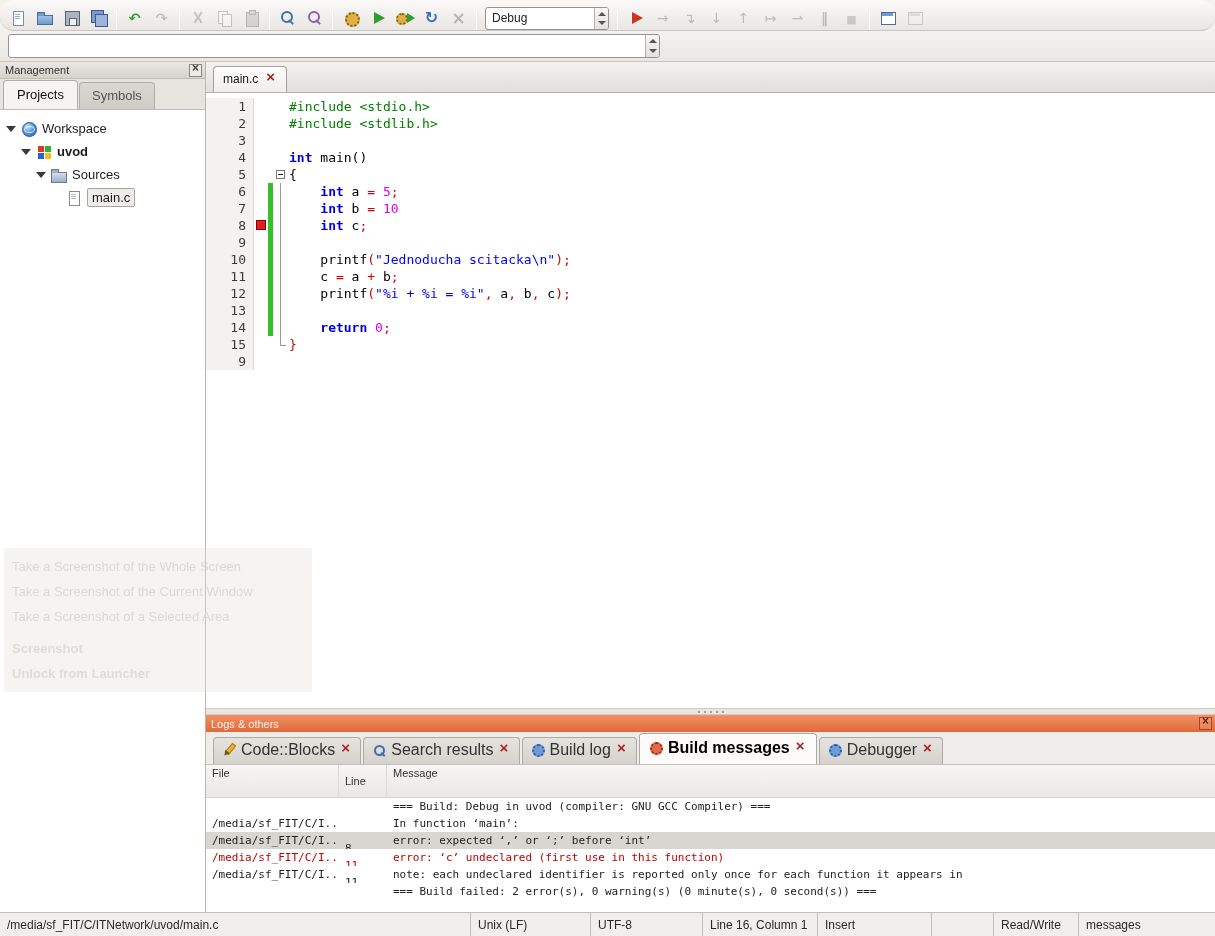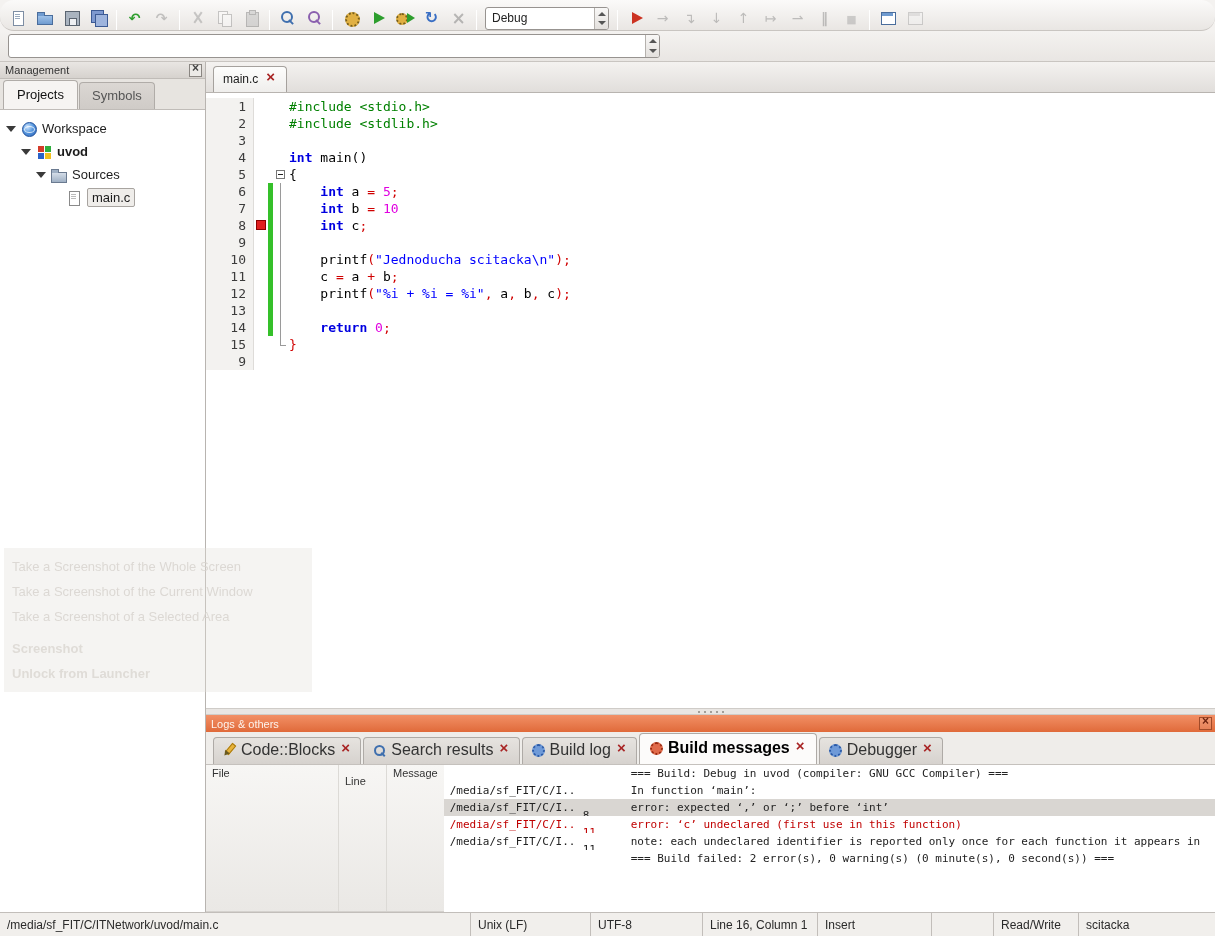--- a/index.html
+++ b/index.html
@@ -140,21 +140,21 @@
   .ltabs { flex:0 0 33px; display:flex; align-items:flex-end; gap:2px; padding:0 0 0 7px; background:#efedea; border-bottom:1px solid #c5c1bd; }
   .ltab { display:flex; align-items:center; gap:5px; padding:3px 8px 5px; font-size:16px; color:#333; background:linear-gradient(#e6e3df,#d6d2ce); border:1px solid #aeaaa6; border-bottom:none; border-radius:4px 4px 0 0; }
   .ltab.active { background:#fcfbfa; font-weight:bold; padding:5px 9px 7px; color:#000000; }
   .lt-ic { width:14px; height:14px; position:relative; }
   .lt-pencil::before { content:""; position:absolute; left:6px; top:0; width:3px; height:10px; background:#e8b33a; border:1px solid #a87a10; transform:rotate(40deg); }
   .lt-pencil::after { content:""; position:absolute; left:1px; top:8px; border-left:3px solid transparent; border-right:3px solid transparent; border-top:5px solid #6a5a20; transform:rotate(40deg); }
   .lt-magnifier::before { content:""; position:absolute; left:2px; top:2px; width:7px; height:7px; border:2px solid #3f6fae; border-radius:50%; }
   .lt-magnifier::after { content:""; position:absolute; left:10px; top:9px; width:2px; height:5px; background:#3f6fae; transform:rotate(-45deg); }
   .lt-gear-blue::before { content:""; position:absolute; left:1px; top:1px; width:9px; height:9px; border-radius:50%; background:#6f9ad8; border:2px dotted #2a5aa8; }
   .lt-flag-red::before { content:""; position:absolute; left:1px; top:1px; width:9px; height:9px; border-radius:50%; background:#e06a4a; border:2px dotted #9a2a10; }
-  .ltable { flex:1; display:flex; flex-direction:row; background:#fff; }
+  .ltable { flex:1; display:flex; flex-direction:column; background:#fff; }
   .lhead { display:flex; flex:0 0 17px; background:linear-gradient(#f7f6f4,#eae8e5); border-bottom:1px solid #d5d2ce; font-size:11px; color:#333; line-height:16px; }
   .lhead .c-file, .lhead .c-line { border-right:1px solid #dcdad6; }
   .c-file { flex:0 0 133px; padding:0 6px; white-space:nowrap; overflow:hidden; }
   .c-line { flex:0 0 48px; padding:8px 6px; white-space:nowrap; overflow:hidden; }
   .c-msg { flex:1; padding:0 6px; white-space:nowrap; overflow:hidden; }
   .lrows { flex:1; overflow:hidden; font-family:"DejaVu Sans Mono",monospace; font-size:11px; color:#222; }
   .lrow { display:flex; height:17px; line-height:17px; }
   .lrow.selected { background:#d9d6d2; }
   .lrow.error { color:#c00000; }
 
@@ -522,14 +522,14 @@
   </div>
 
 <div class="statusbar">
   <div class="sb-cell sb-path">/media/sf_FIT/C/ITNetwork/uvod/main.c</div>
   <div class="sb-cell sb-le">Unix (LF)</div>
   <div class="sb-cell sb-enc">UTF-8</div>
   <div class="sb-cell sb-pos">Line 16, Column 1</div>
   <div class="sb-cell sb-mode">Insert</div>
   <div class="sb-cell sb-extra"></div>
   <div class="sb-cell sb-perm">Read/Write</div>
-  <div class="sb-cell sb-prof">scitacka</div>
+  <div class="sb-cell sb-prof">messages</div>
 </div>
 
 </body></html>

